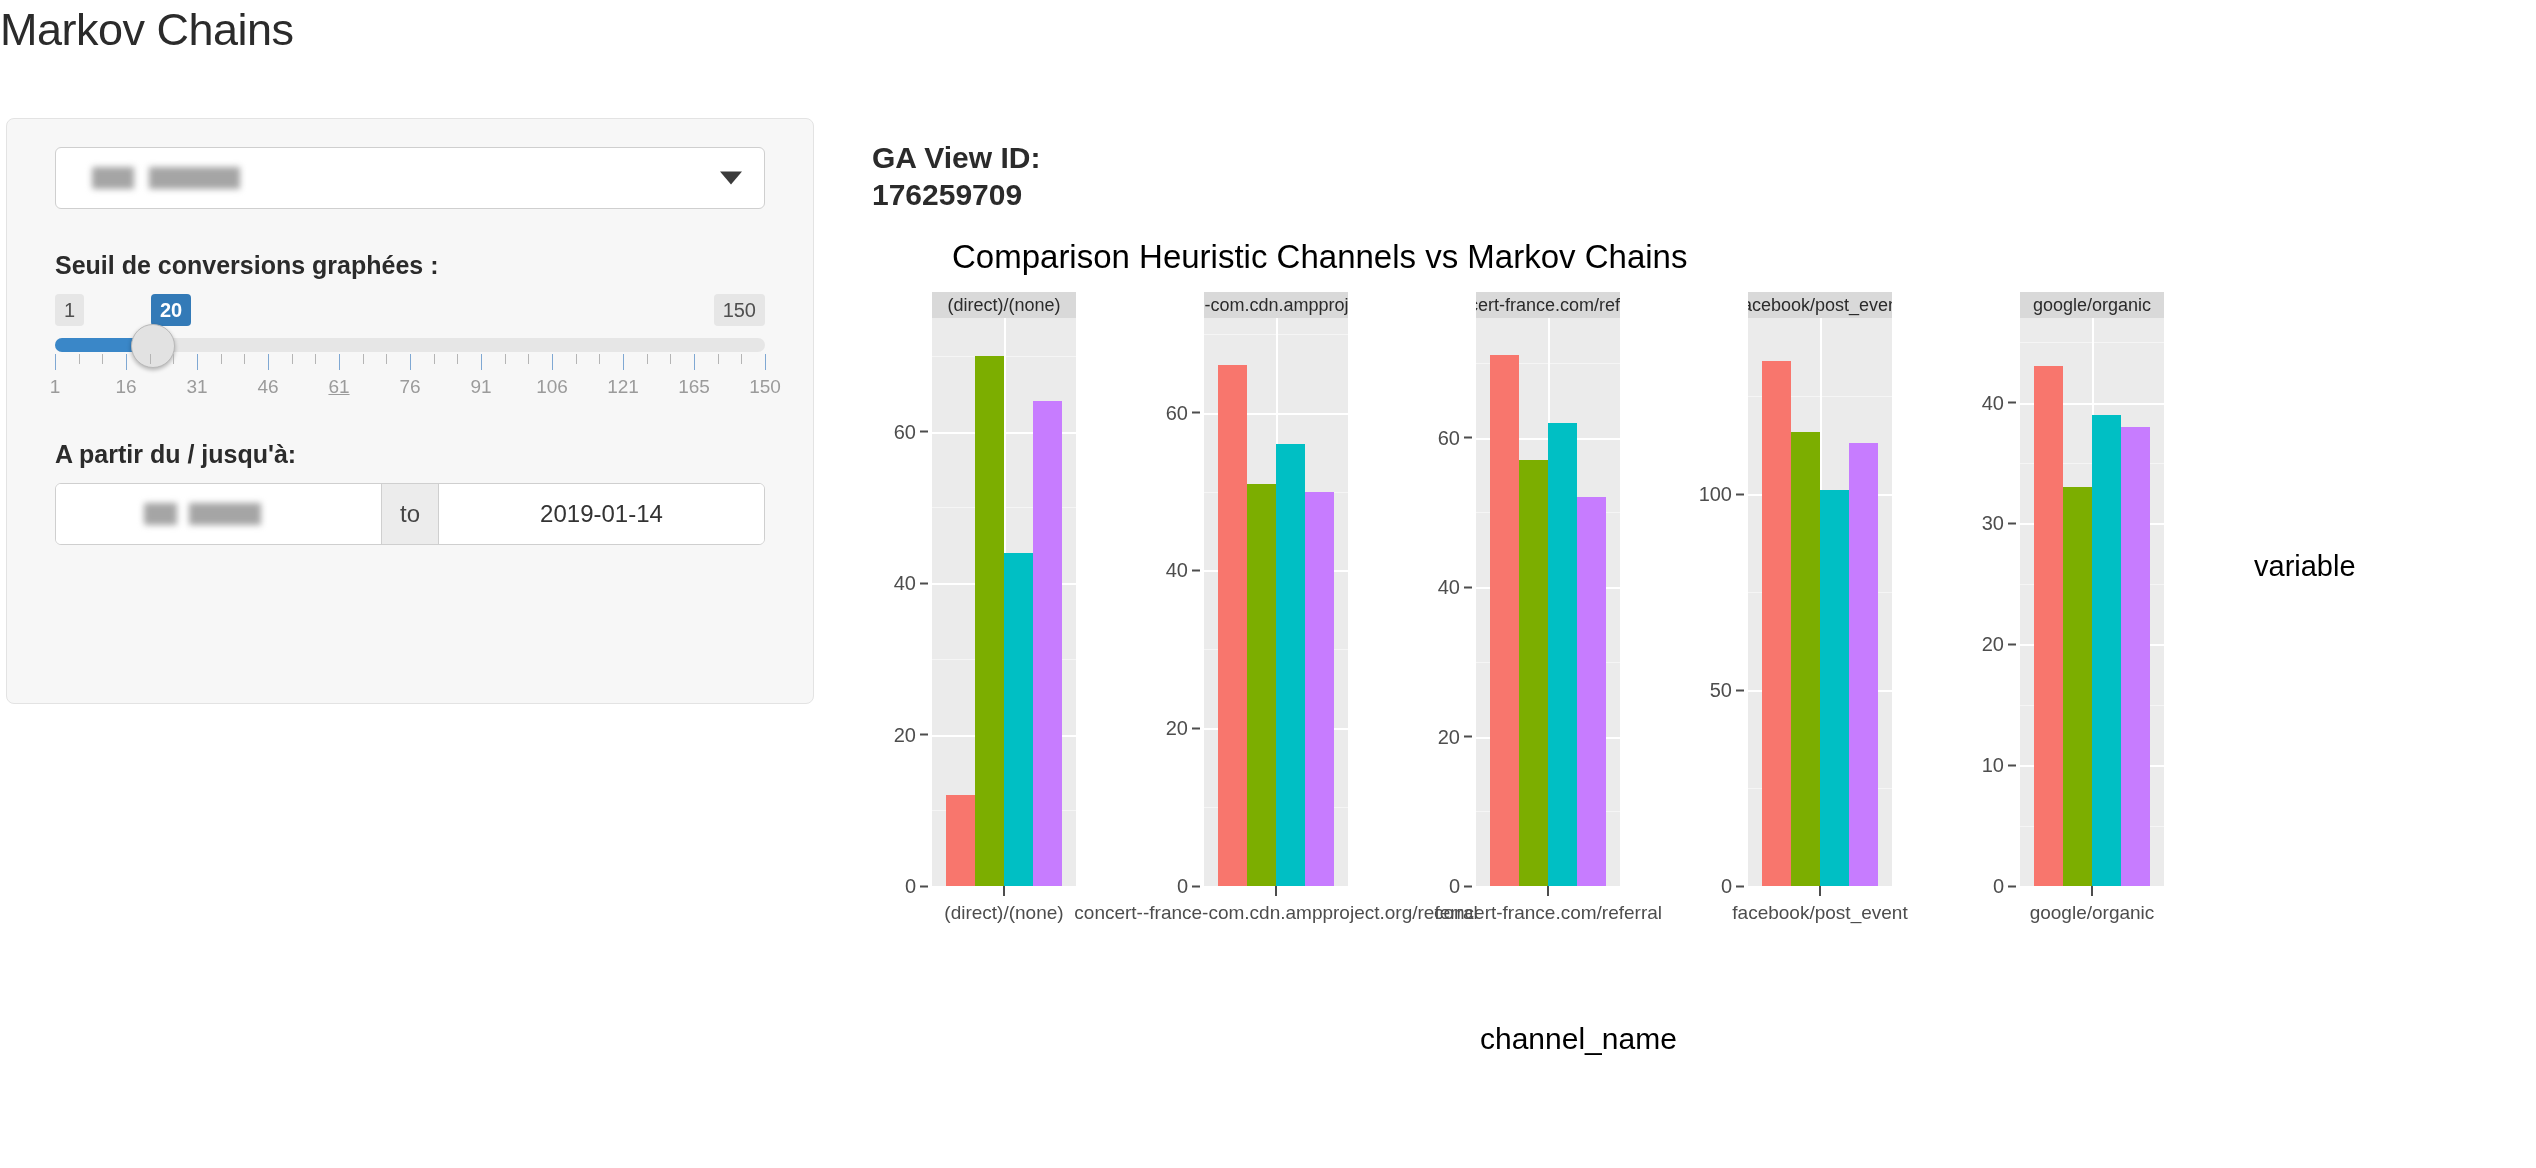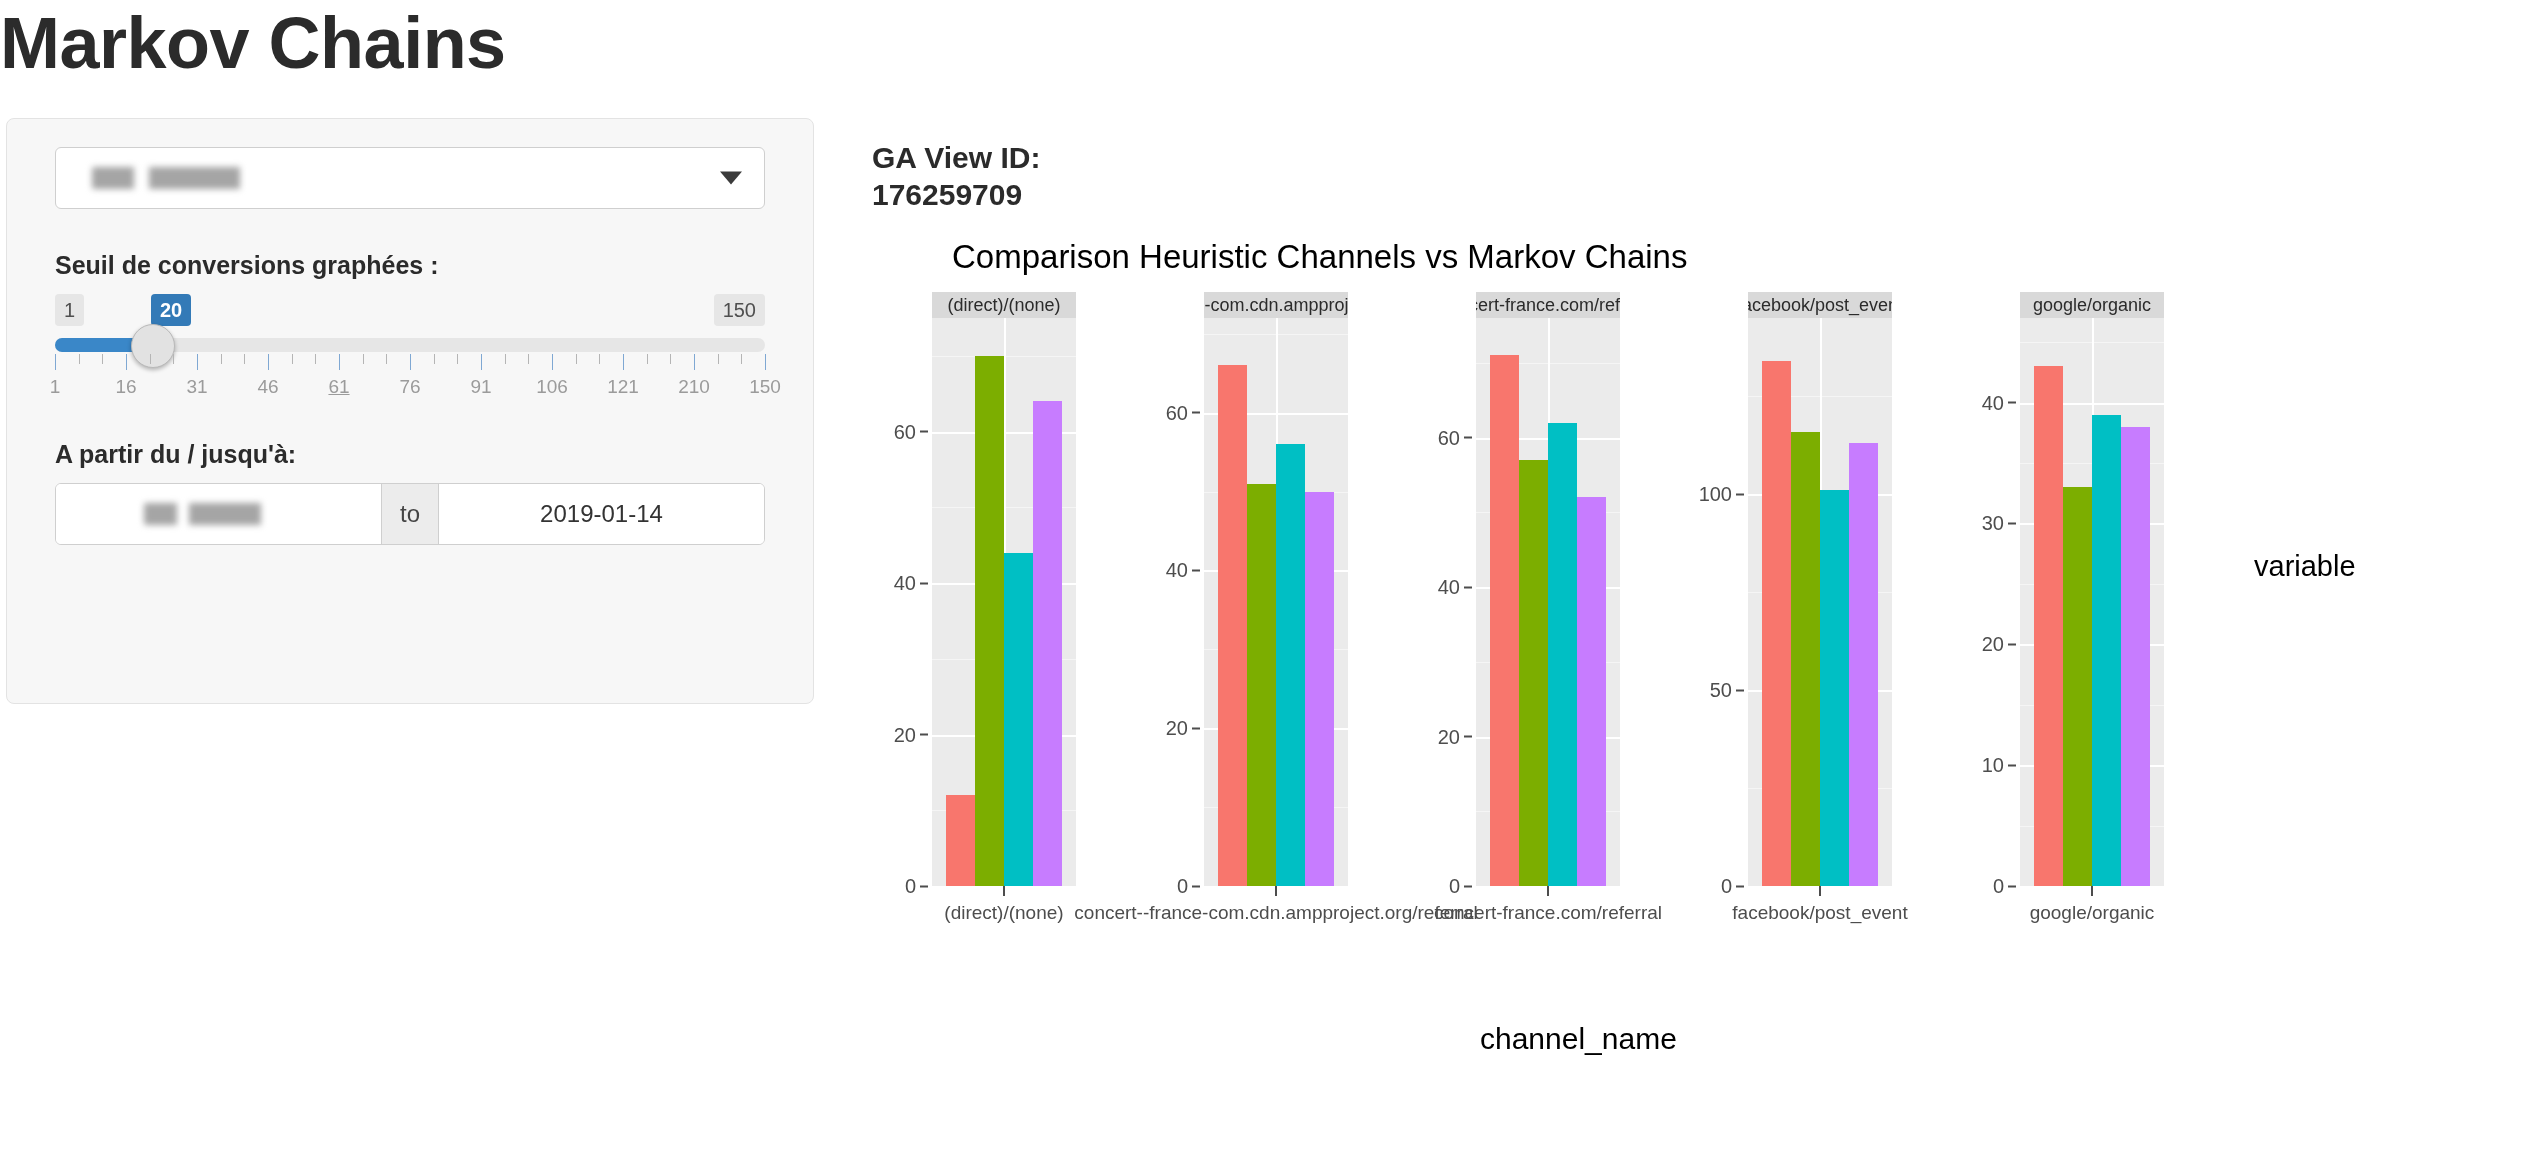--- a/index.html
+++ b/index.html
@@ -8,22 +8,22 @@
     background: #ffffff;
     font-family: "Liberation Sans", sans-serif;
     color: #333333;
   }
   body { width: 2536px; height: 1168px; position: relative; overflow: hidden; }
 
   
   .page-title {
     position: absolute;
     left: 0px; top: 6px;
-    font-size: 72px;
-    font-weight: bold;
+    font-size: 45px;
+    font-weight: normal;
     letter-spacing: -0.5px;
     color: #2b2b2b;
     line-height: 1.05;
   }
 
   
   .panel {
     position: absolute;
     left: 6px; top: 118px;
     width: 808px; height: 586px;
@@ -264,21 +264,21 @@
       <div class="sl-nums" id="slider-nums">
           <span style="left: 0%;">1</span>
           <span style="left: 10%;">16</span>
           <span style="left: 20%;">31</span>
           <span style="left: 30%;">46</span>
           <span style="left: 40%; text-decoration: underline;">61</span>
           <span style="left: 50%;">76</span>
           <span style="left: 60%;">91</span>
           <span style="left: 70%;">106</span>
           <span style="left: 80%;">121</span>
-          <span style="left: 90%;">210</span>
+          <span style="left: 90%;">165</span>
           <span style="left: 100%;">150</span>
         </div>
     </div>
 
     <div class="field-label" style="margin-top:26px;">A partir du / jusqu'à:</div>
     <div class="daterange">
       <div class="dr-cell">
         <span class="redacted date"></span>
       </div>
       <div class="dr-sep">to</div>

